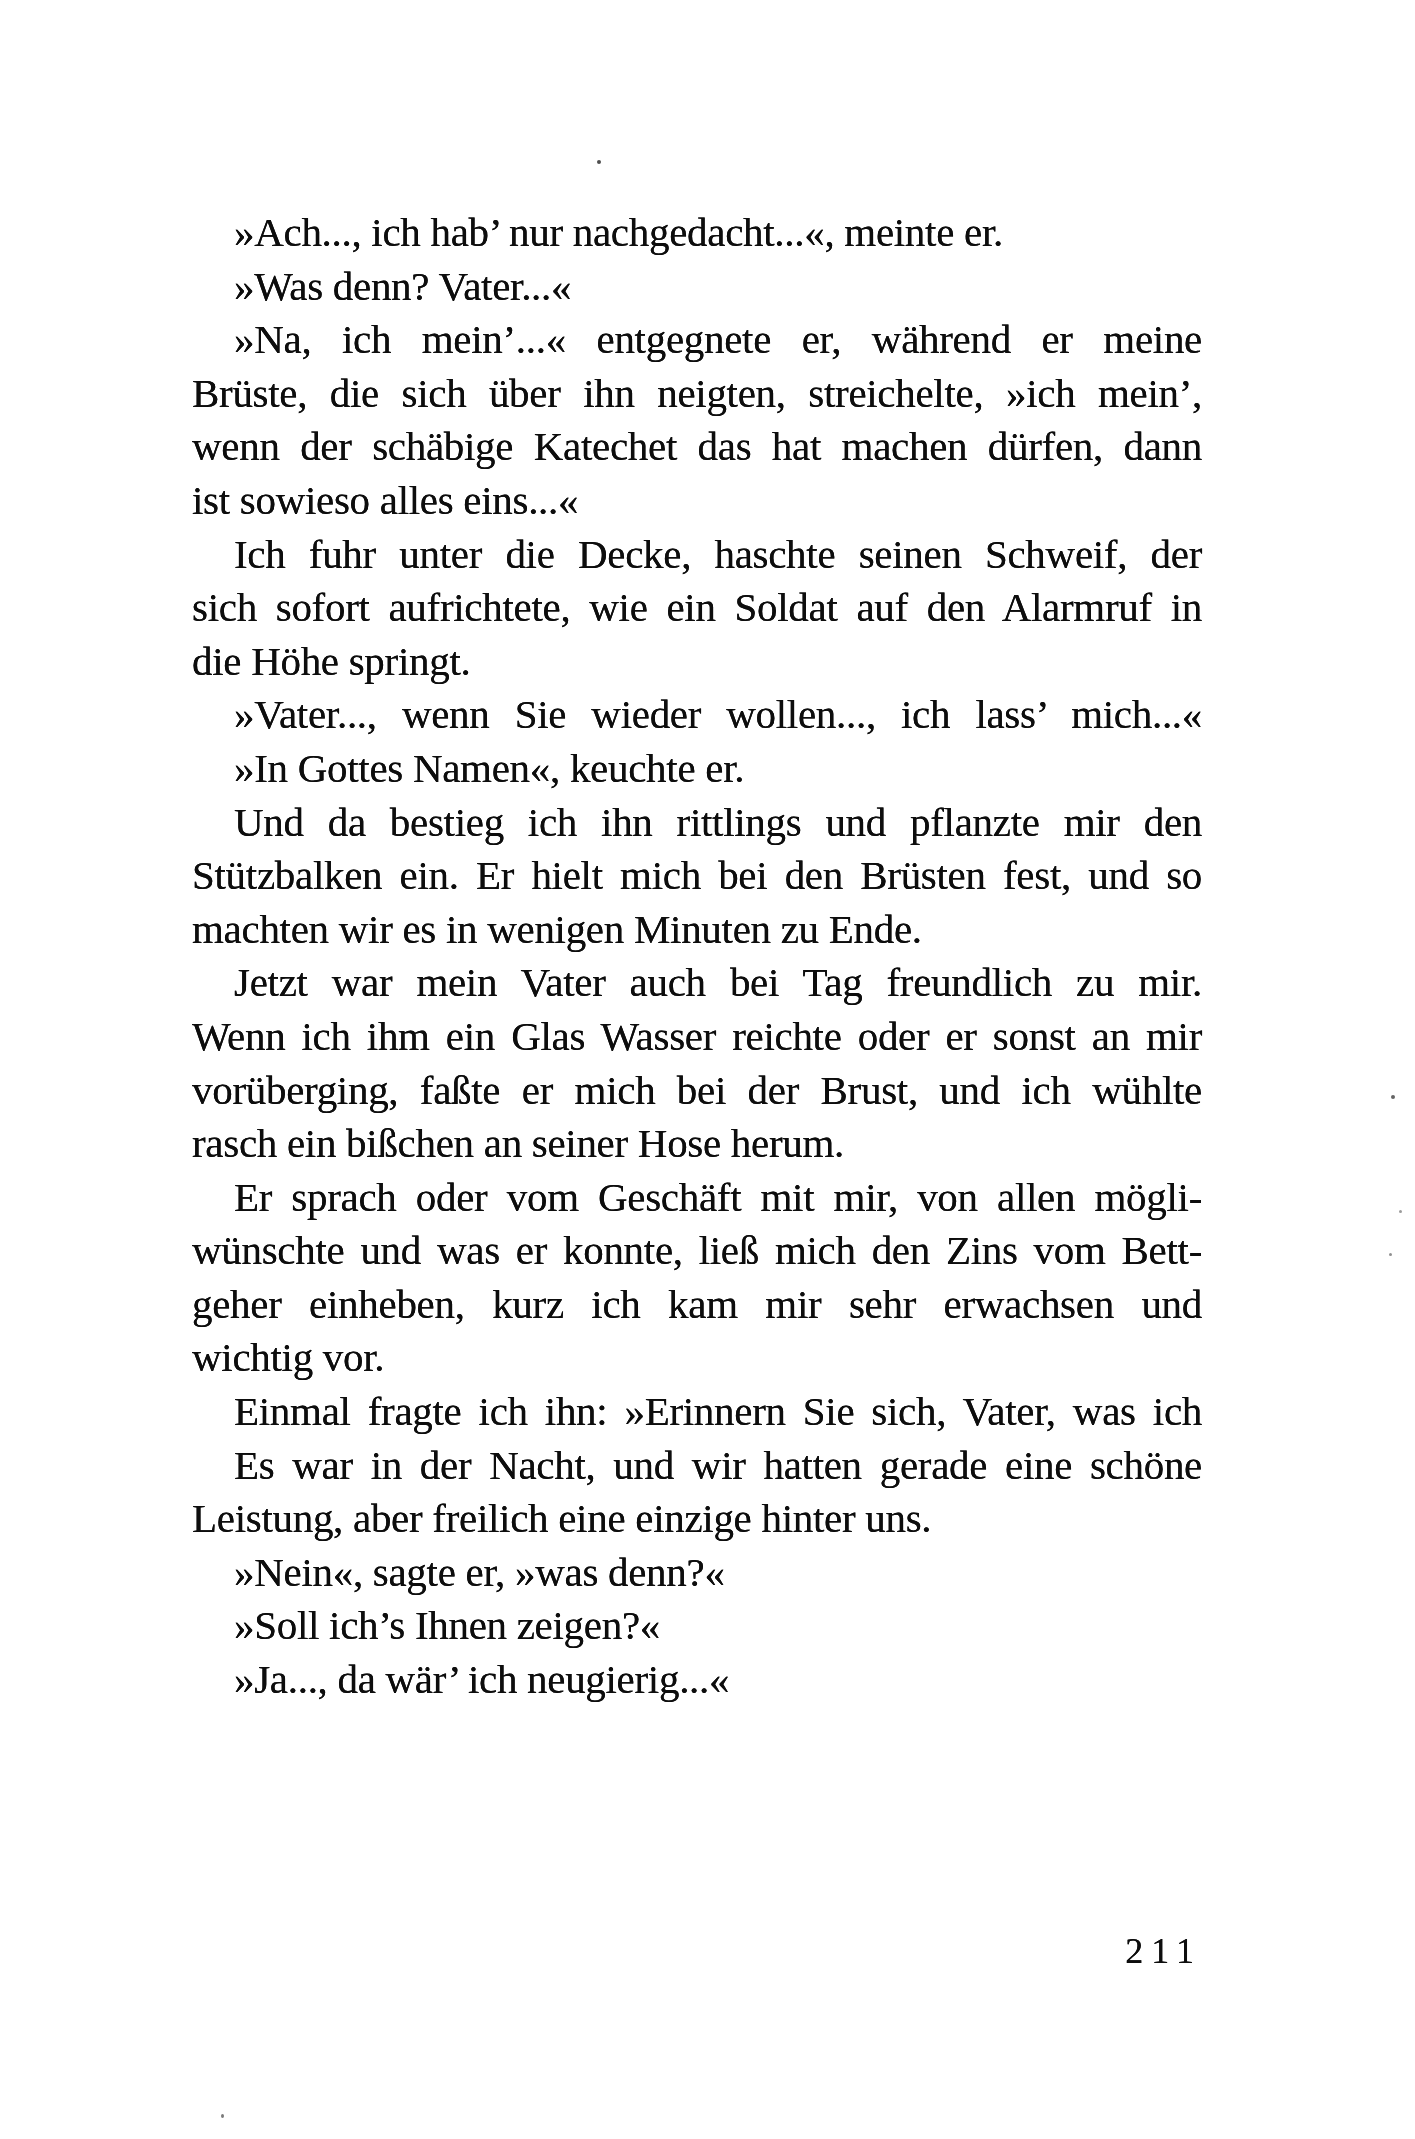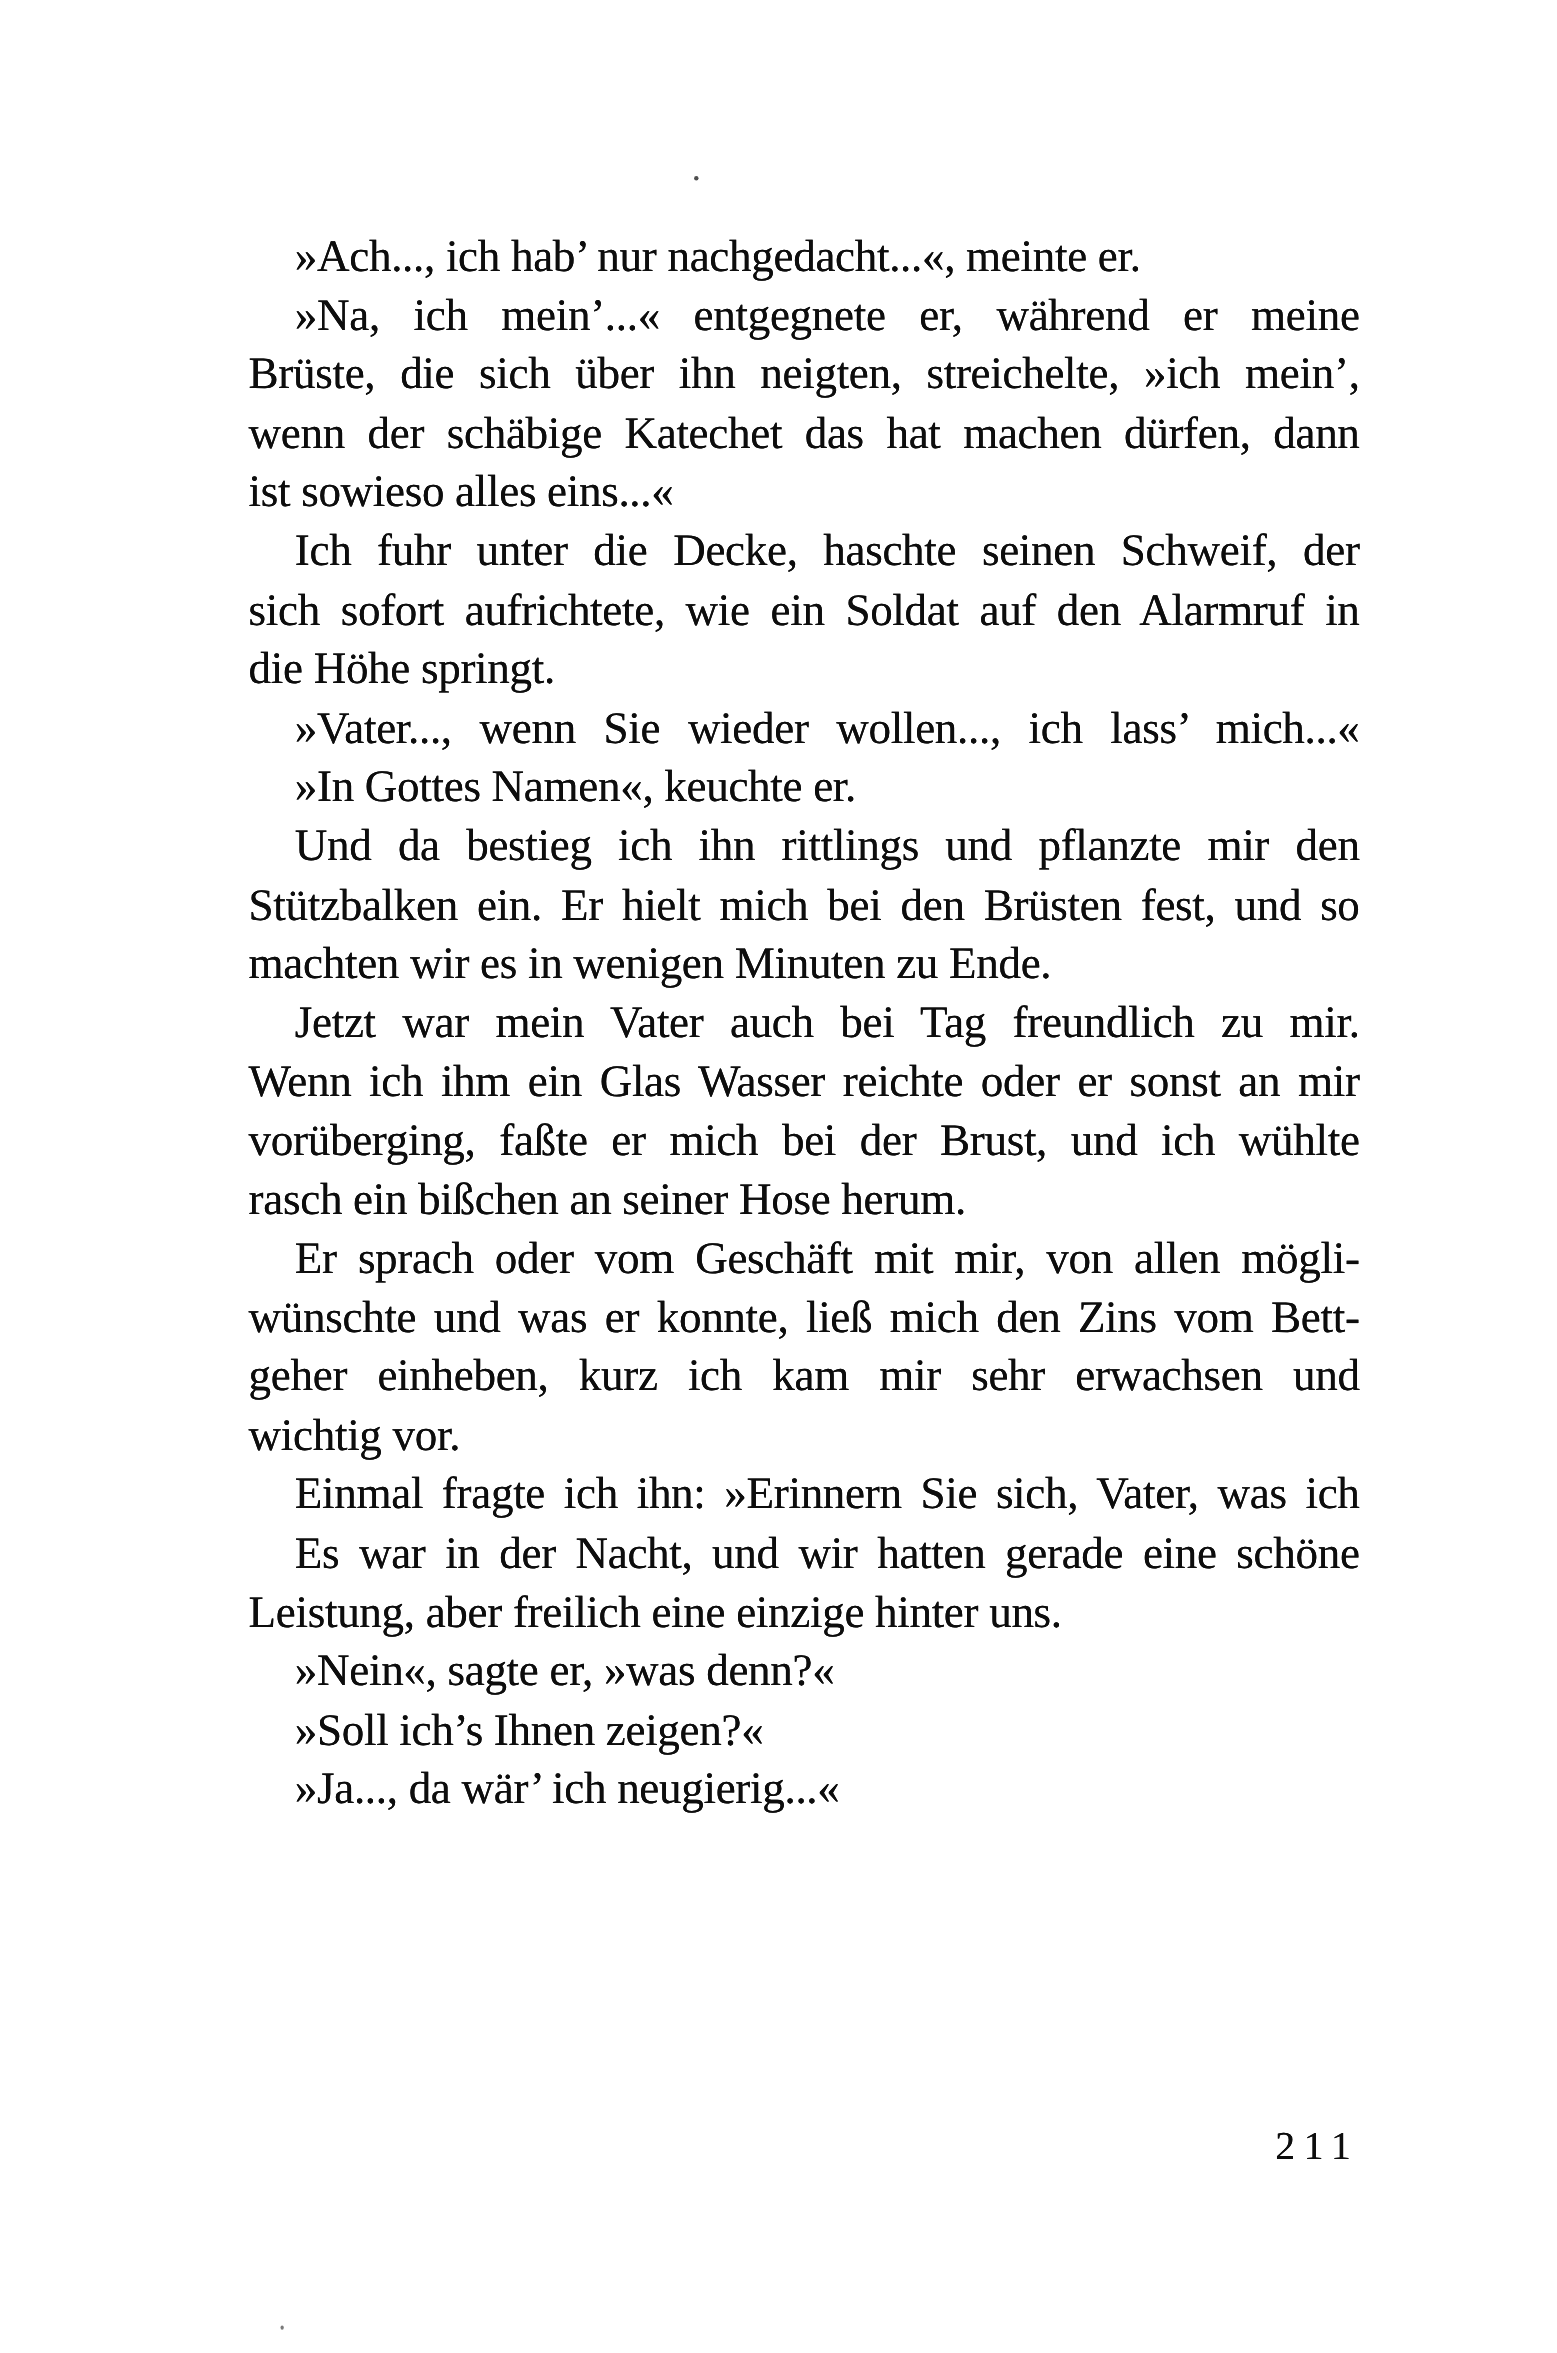--- a/index.html
+++ b/index.html
@@ -10,21 +10,20 @@
     background: #ffffff;
     overflow: hidden;
   }
   #page {
     position: relative;
     width: 1283px;
     height: 2139px;
     background: #ffffff;
     font-family: "Liberation Serif", "DejaVu Serif", serif;
     color: #0d0d0d;
-    margin-left: 34px;
   }
   #text-block {
     position: absolute;
     left: 192px;
     top: 206px;
     width: 1010px;
     font-size: 41px;
     line-height: 53.6px;
     letter-spacing: -0.3px;
     text-shadow: 0 0 0.6px currentColor; 
@@ -52,20 +51,21 @@
     border-radius: 50%;
   }
 </style>
 </head>
 <body>
 
 <div id="page">
 
   <div id="text-block">
     <div class="ln ind last">»Ach..., ich hab’ nur nachgedacht...«, meinte er.</div>
+    <div class="ln ind last">»Was denn? Vater...«</div>
     <div class="ln ind">»Na, ich mein’...« entgegnete er, während er meine</div>
     <div class="ln">Brüste, die sich über ihn neigten, streichelte, »ich mein’,</div>
     <div class="ln">wenn der schäbige Katechet das hat machen dürfen, dann</div>
     <div class="ln last">ist sowieso alles eins...«</div>
     <div class="ln ind">Ich fuhr unter die Decke, haschte seinen Schweif, der</div>
     <div class="ln">sich sofort aufrichtete, wie ein Soldat auf den Alarmruf in</div>
     <div class="ln last">die Höhe springt.</div>
     <div class="ln ind">»Vater..., wenn Sie wieder wollen..., ich lass’ mich...«</div>
     <div class="ln ind last">»In Gottes Namen«, keuchte er.</div>
     <div class="ln ind">Und da bestieg ich ihn rittlings und pflanzte mir den</div>

